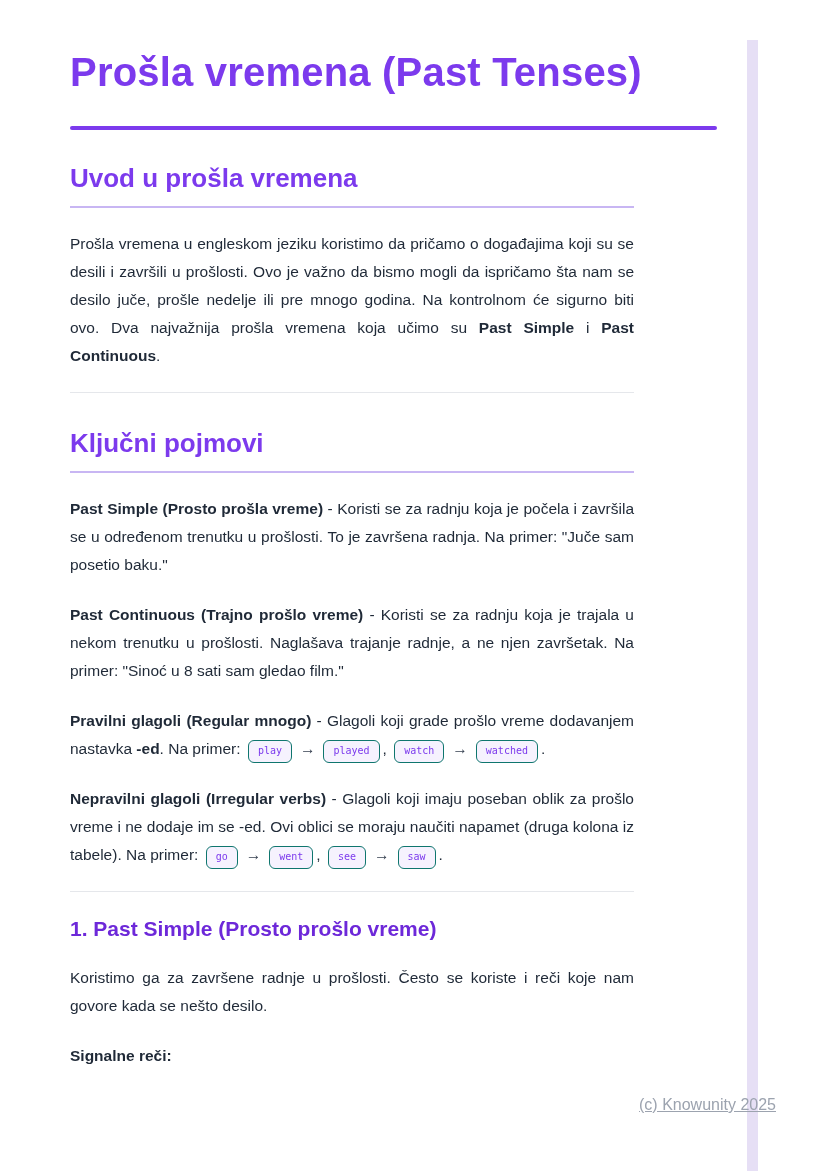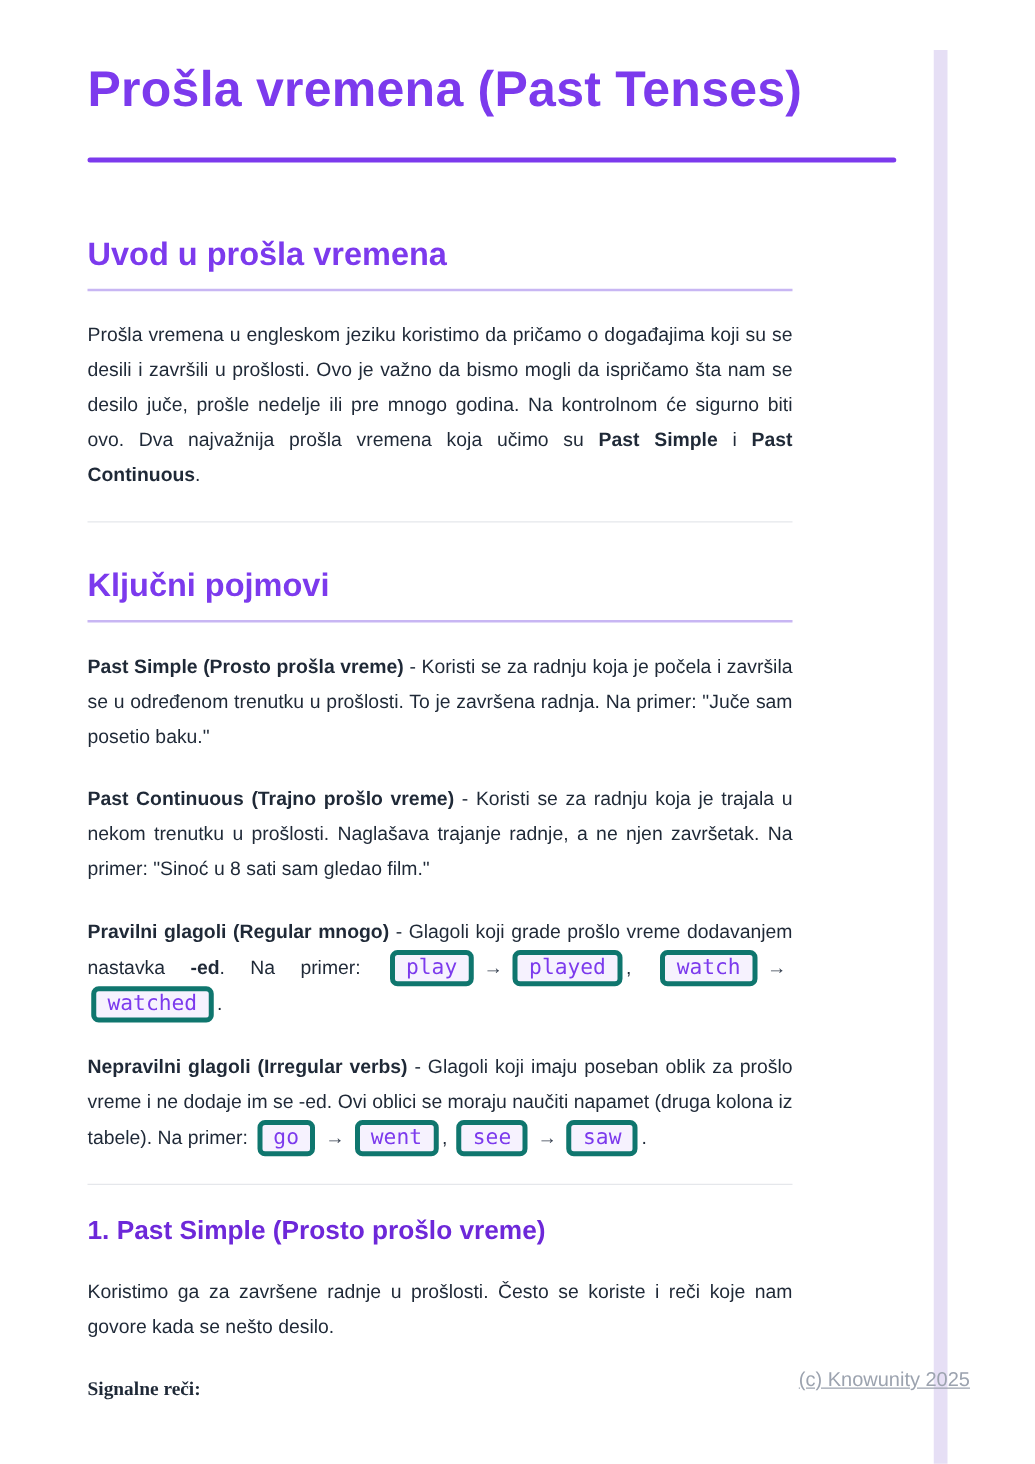--- a/index.html
+++ b/index.html
@@ -46,21 +46,21 @@
   h2.section-heading {
     margin: 34px 0 0 0;
     font-size: 26px;
     line-height: 32px;
     font-weight: 700;
     color: #7C3AED;
     width: 564px;
     padding-bottom: 12px;
     border-bottom: 2px solid #C8B6F3;
   }
-  h2.section-heading.first { margin-top: 57px; }
+  h2.section-heading.first { margin-top: 32px; }
   h3.subsection-heading {
     margin: 24px 0 0 0;
     font-size: 21px;
     line-height: 26px;
     font-weight: 700;
     color: #6d28d9;
   }
   p.body {
     width: 564px;
     margin: 22px 0 0 0;
@@ -71,41 +71,40 @@
   p.body strong { font-weight: 700; }
   hr.divider {
     width: 564px;
     border: none;
     border-top: 1px solid #E5E7EB;
     margin: 22px 0 0 0;
   }
   .code {
     display: inline-block;
     font-family: "DejaVu Sans Mono", monospace;
-    font-size: 17px;
+    font-size: 10px;
     line-height: 18px;
     color: #7C3AED;
     background: #F6F2FE;
-    border: 4px solid #0f766e;
+    border: 1px solid #0f766e;
     border-radius: 6px;
     padding: 1px 9px 2px;
     margin: 0 3px;
     white-space: nowrap;
   }
   .arrow {
     padding: 0 5px;
     color: #374151;
   }
   p.signal {
     width: 564px;
     margin: 22px 0 0 0;
     font-size: 15.5px;
     line-height: 28px;
     font-weight: 700;
-    font-family: Liberation Serif, serif;
   }
   .footer {
     position: absolute;
     right: 52px;
     bottom: 57px;
     font-size: 16px;
     color: #9CA3AF;
     z-index: 2;
     text-decoration: underline;
   }

